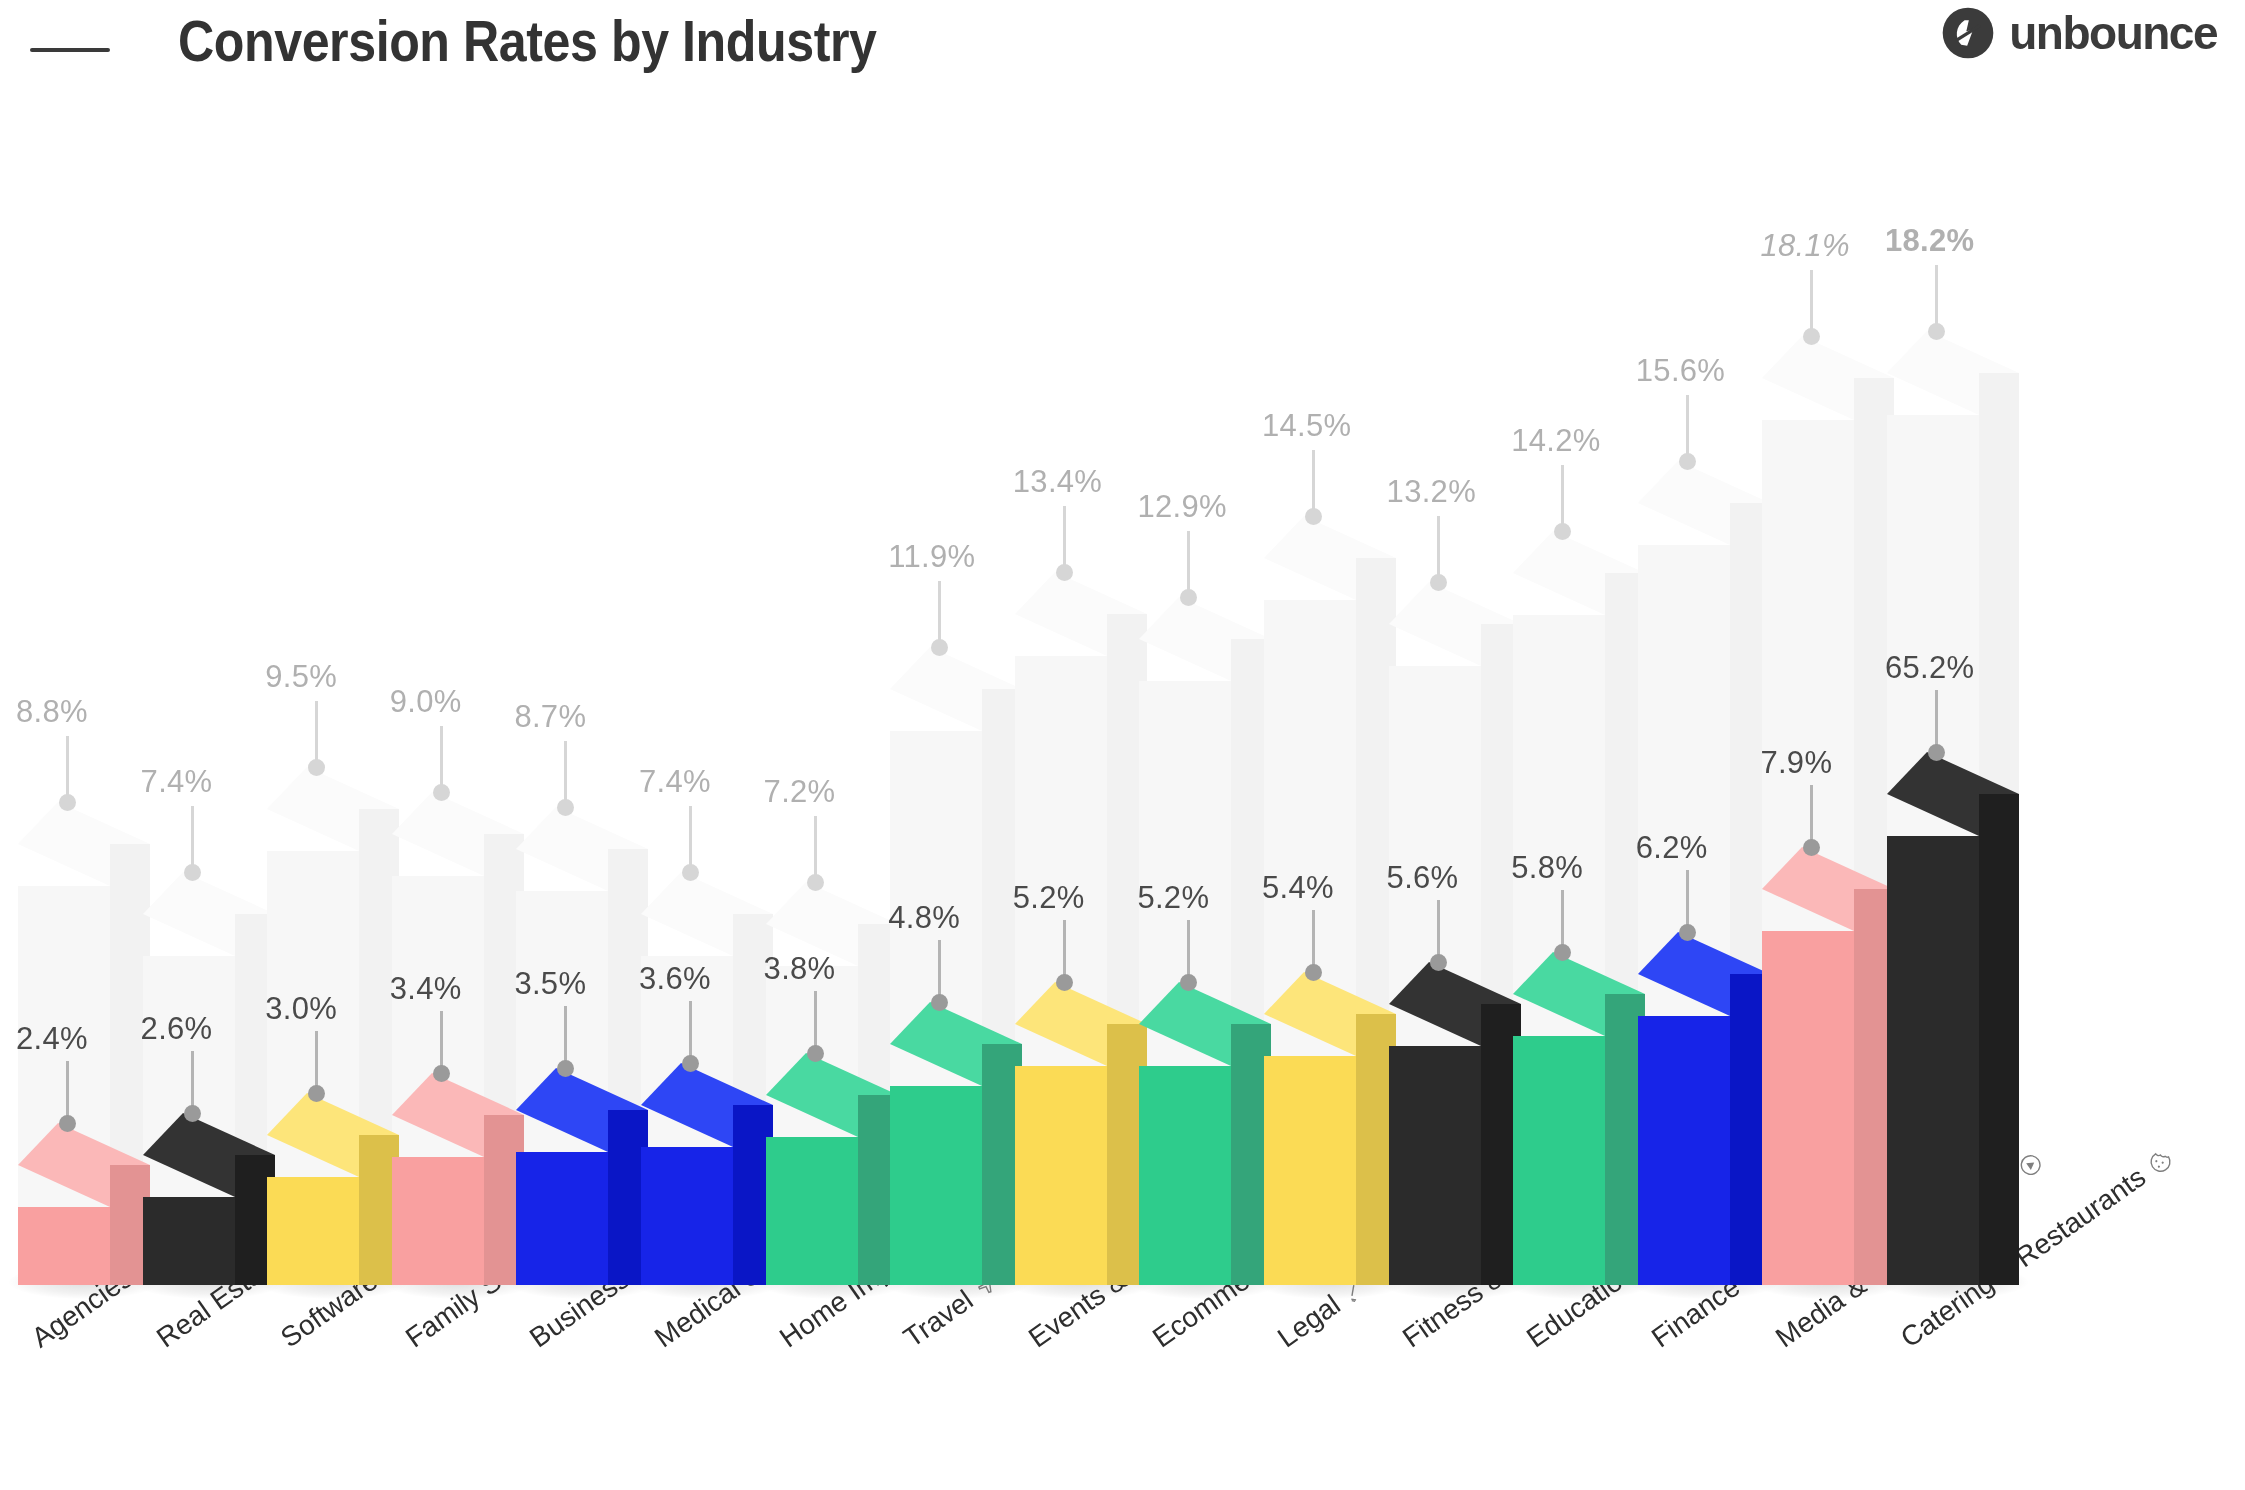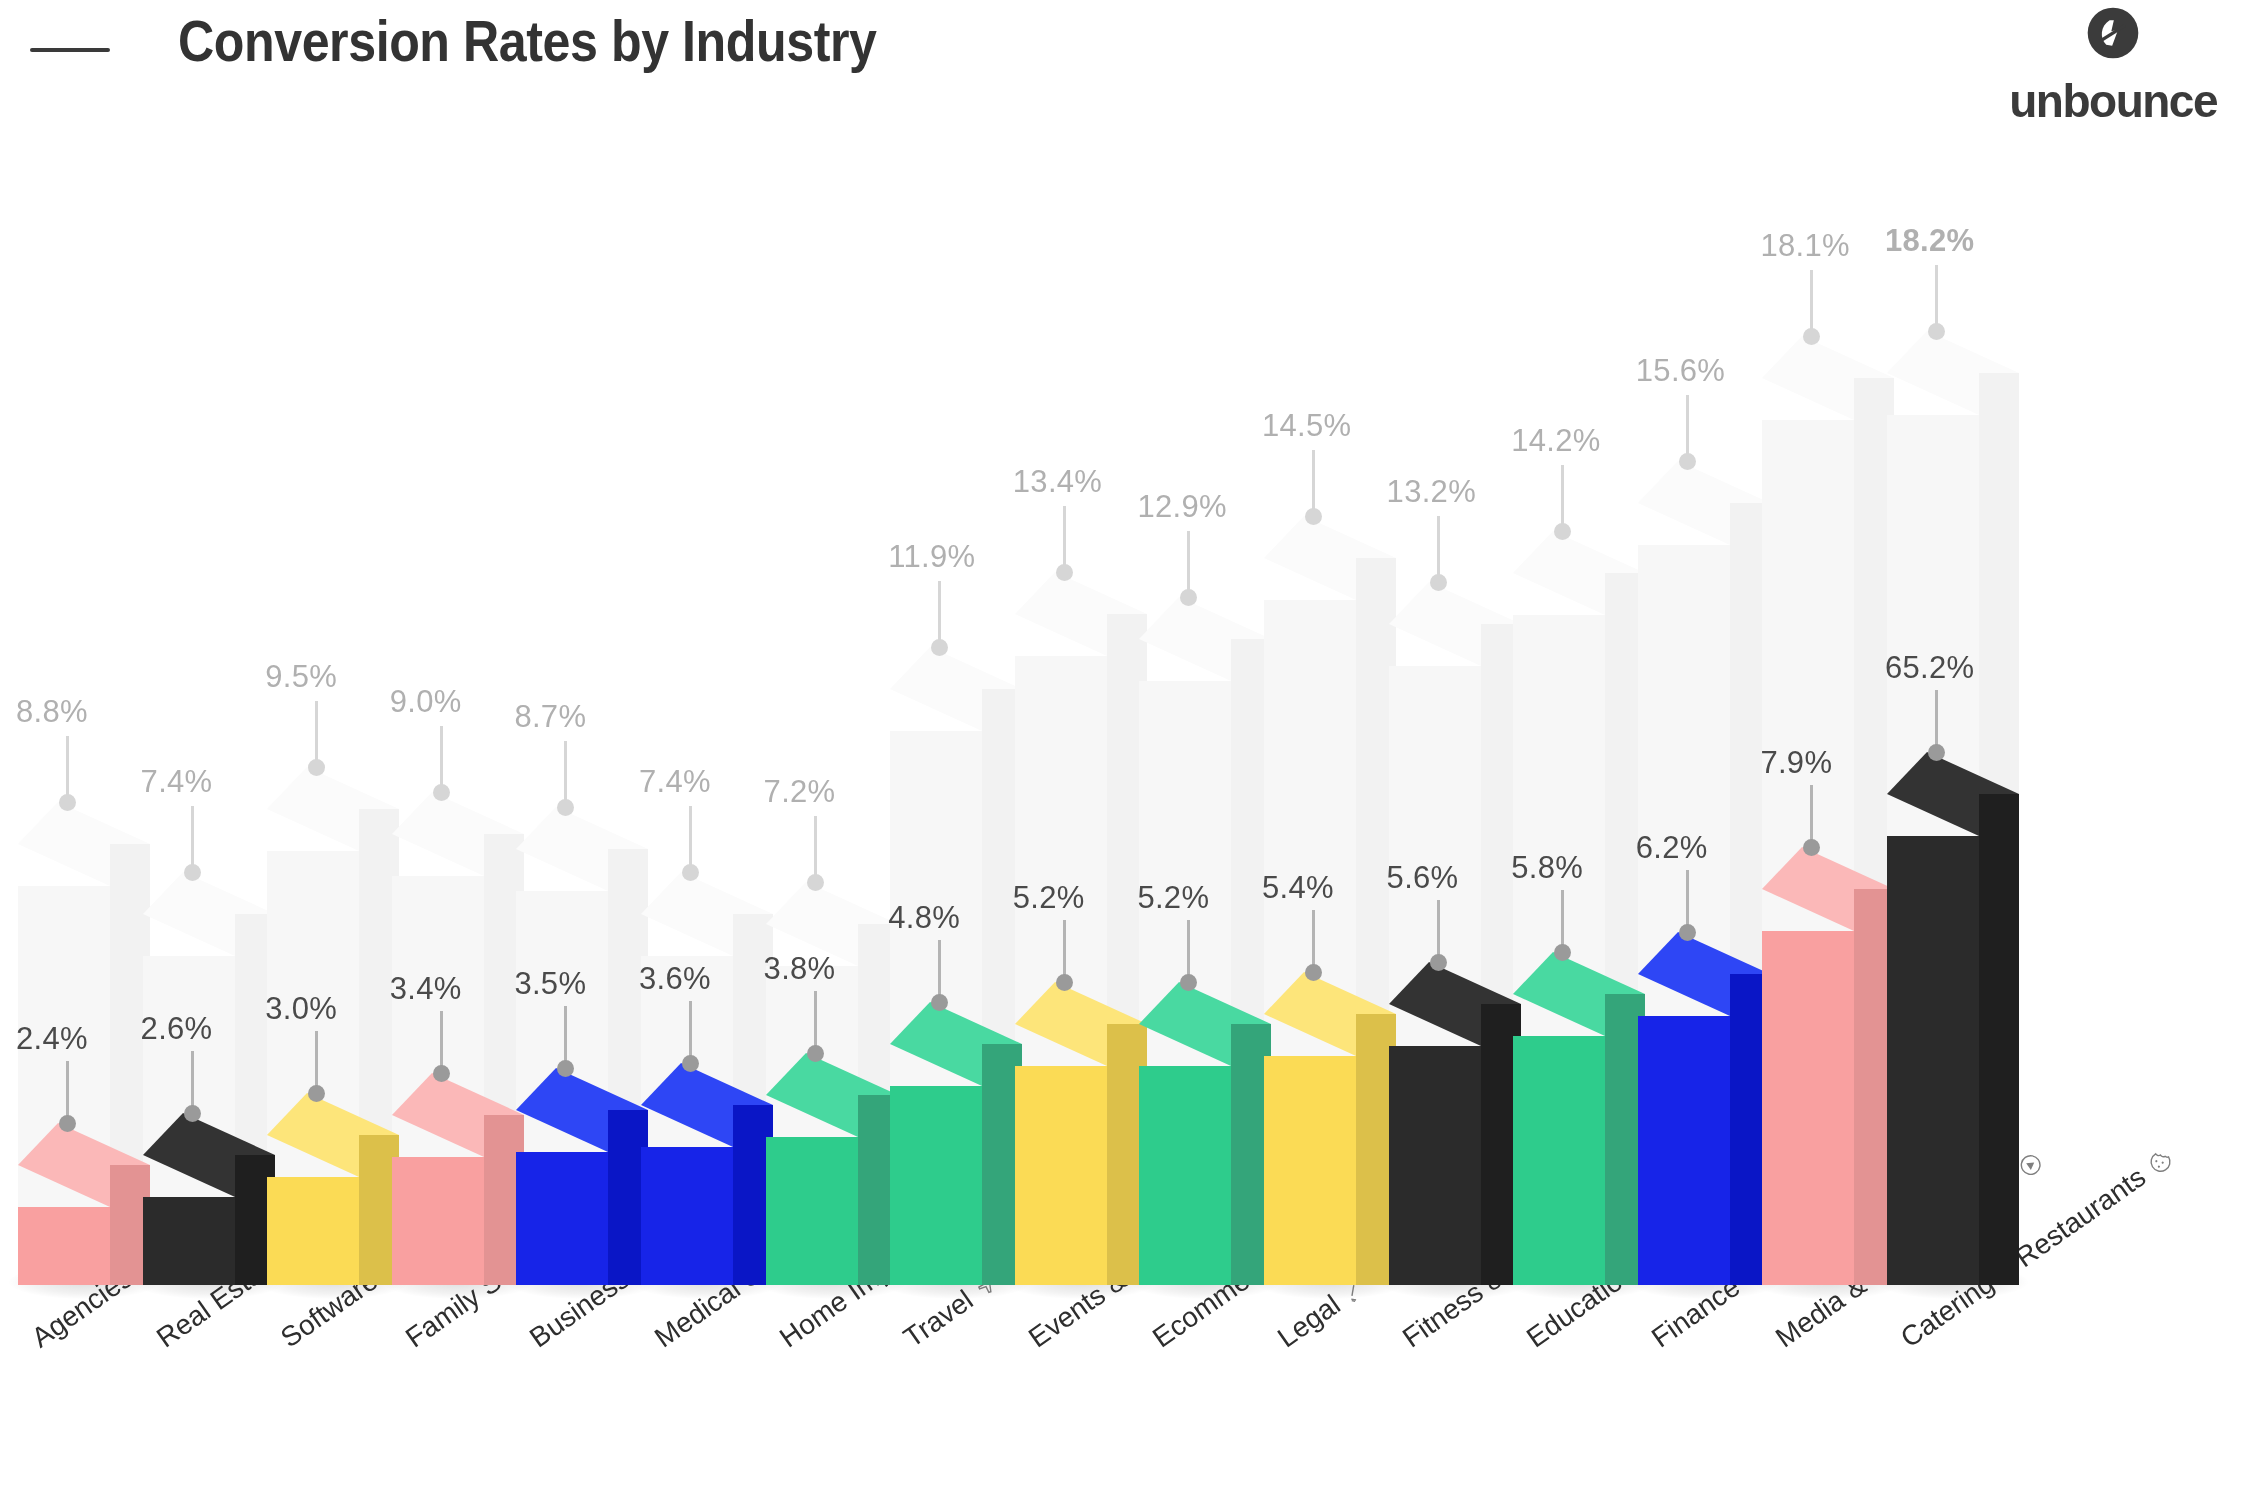--- a/index.html
+++ b/index.html
@@ -17,21 +17,21 @@
     position:absolute; left:30px; top:48px; width:80px; height:4px;
     background:#3a3a3a; border-radius:2px;
   }
   .chart-title {
     position:absolute; left:178px; top:8px;
     font-size:57px; font-weight:700; color:#333333;
     letter-spacing:-0.5px; white-space:nowrap;
     font-family:"Liberation Sans", sans-serif;
     transform: scaleX(0.88); transform-origin: left top;
   }
-  .logo { position:absolute; right:28px; top:6px; display:flex; align-items:center; gap:14px;flex-direction:column; }
+  .logo { position:absolute; right:28px; top:6px; display:flex; align-items:center; gap:14px; }
   .logo-mark { width:54px; height:54px; }
   .logo-text {
     font-size:46px; font-weight:700; color:#3b3b3b; letter-spacing:-1.5px;
     font-family:"Liberation Sans", sans-serif;
   }
 
   
   .plot { position:absolute; left:0; top:100px; width:2245px; height:1210px; }
 
   
@@ -407,21 +407,21 @@
       <div class="prism" style="left: 1762.4px; top: 747.132px; width: 132px; height: 437.868px; z-index: 3;">
         <svg class="p-top" width="132" height="84" viewBox="0 0 132 84" style="overflow: visible;">
           <polygon points="0,42 40,0 132,42 92,84" fill="#FBB8B8"></polygon>
         </svg>
         <div class="p-left" style="top: 84px; width: 92px; height: 353.868px; background: rgb(249, 160, 160);"></div>
         <div class="p-right" style="left: 92px; top: 42px; width: 40px; height: 395.868px; background: rgb(227, 147, 147);"></div>
       </div>
       <div class="shadow" style="left: 1828.4px; bottom: 11px; z-index: 0;"></div>
       <div class="stem light" style="left: 1810.4px; top: 170.011px; height: 66px; z-index: 2;"></div>
       <div class="dot light" style="left: 1803.4px; top: 228.011px; z-index: 2;"></div>
-      <div class="val light" style="left: 1760.4px; top: 128.011px; z-index: 2;">18.1%</div>
+      <div class="val light" style="left: 1760.4px; top: 128.011px; z-index: 2; font-style: italic;">18.1%</div>
       <div class="stem" style="left: 1810.4px; top: 685.132px; height: 62px; z-index: 4;"></div>
       <div class="dot" style="left: 1803.4px; top: 739.132px; z-index: 4;"></div>
       <div class="val" style="left: 1760.4px; top: 645.132px; z-index: 4;">7.9%</div>
       <div class="prism" style="left: 1887px; top: 231px; width: 132px; height: 954px; z-index: 1;">
         <svg class="p-top" width="132" height="84" viewBox="0 0 132 84" style="overflow: visible;">
           <polygon points="0,42 40,0 132,42 92,84" fill="#FBFBFB"></polygon>
         </svg>
         <div class="p-left" style="top: 84px; width: 92px; height: 870px; background: rgb(247, 247, 247);"></div>
         <div class="p-right" style="left: 92px; top: 42px; width: 40px; height: 912px; background: rgb(242, 242, 242);"></div>
       </div>

